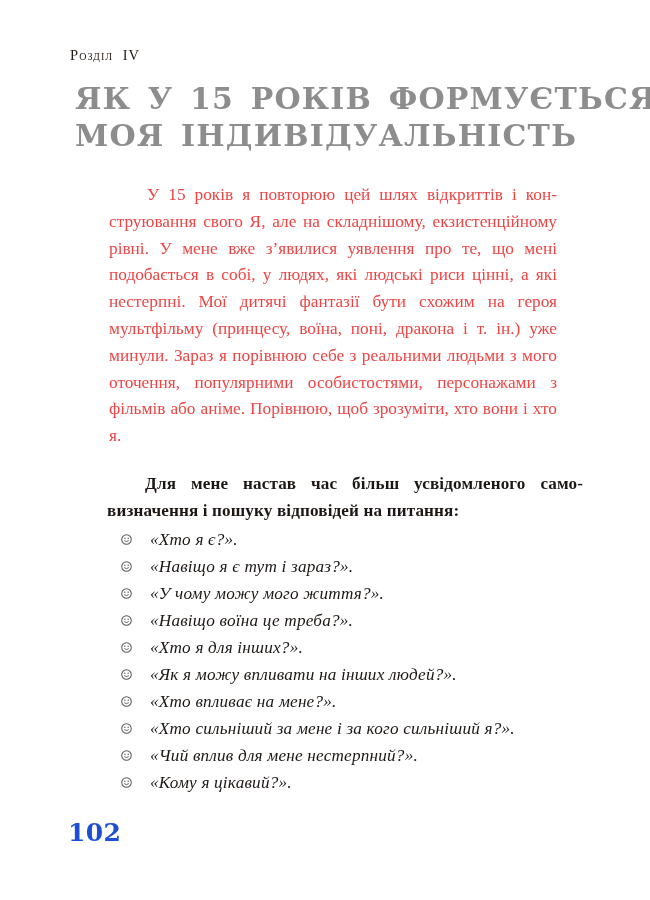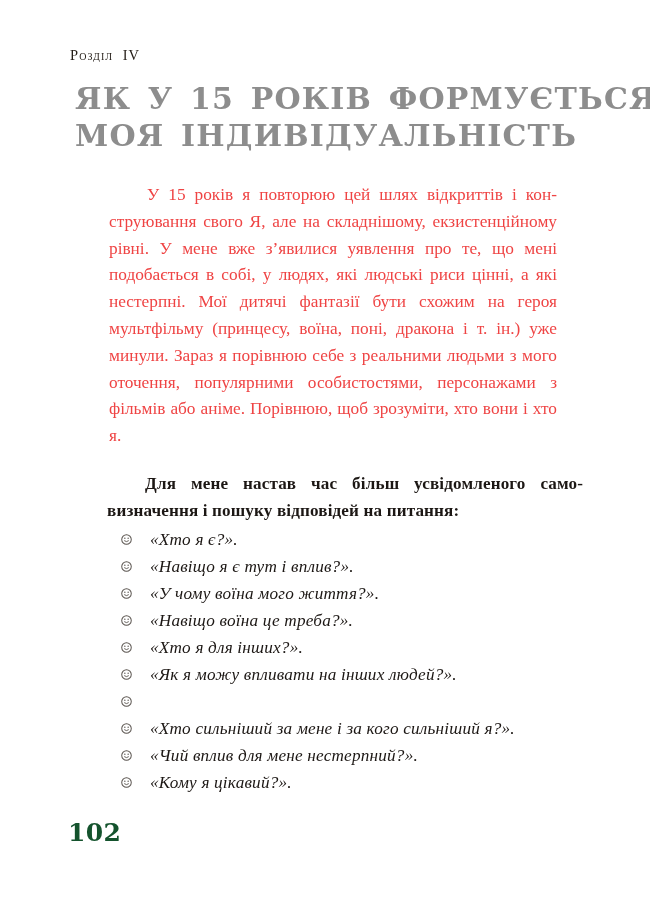--- a/index.html
+++ b/index.html
@@ -123,21 +123,21 @@
   .bullet-smiley svg { display: block; }
 
   
   .folio {
     position: absolute;
     left: 68px;
     top: 818px;
     font-family: "DejaVu Serif", "Liberation Serif", serif;
     font-weight: 700;
     font-size: 25px;
-    color: #14532d;
+    color: #1d4ed8;
     letter-spacing: 0.4px;
   }
 </style>
 </head>
 <body>
 
 <div class="page">
 
   <div class="chapter-label">Розділ  IV</div>
 
@@ -166,32 +166,32 @@
     </li>
     <li>
       <span class="bullet-smiley">
         <svg viewBox="0 0 12 12" width="11" height="11" aria-hidden="true">
           <circle cx="6" cy="6" r="5.2" fill="none" stroke="#5b5550" stroke-width="1.1"></circle>
           <circle cx="4.2" cy="4.6" r="0.75" fill="#5b5550"></circle>
           <circle cx="7.8" cy="4.6" r="0.75" fill="#5b5550"></circle>
           <path d="M3.5 7.2 Q6 9.4 8.5 7.2" fill="none" stroke="#5b5550" stroke-width="1"></path>
         </svg>
       </span>
-      <span>«Навіщо я є тут і вплив?».</span>
-    </li>
-    <li>
-      <span class="bullet-smiley">
-        <svg viewBox="0 0 12 12" width="11" height="11" aria-hidden="true">
-          <circle cx="6" cy="6" r="5.2" fill="none" stroke="#5b5550" stroke-width="1.1"></circle>
-          <circle cx="4.2" cy="4.6" r="0.75" fill="#5b5550"></circle>
-          <circle cx="7.8" cy="4.6" r="0.75" fill="#5b5550"></circle>
-          <path d="M3.5 7.2 Q6 9.4 8.5 7.2" fill="none" stroke="#5b5550" stroke-width="1"></path>
-        </svg>
-      </span>
-      <span>«У чому воїна мого життя?».</span>
+      <span>«Навіщо я є тут і зараз?».</span>
+    </li>
+    <li>
+      <span class="bullet-smiley">
+        <svg viewBox="0 0 12 12" width="11" height="11" aria-hidden="true">
+          <circle cx="6" cy="6" r="5.2" fill="none" stroke="#5b5550" stroke-width="1.1"></circle>
+          <circle cx="4.2" cy="4.6" r="0.75" fill="#5b5550"></circle>
+          <circle cx="7.8" cy="4.6" r="0.75" fill="#5b5550"></circle>
+          <path d="M3.5 7.2 Q6 9.4 8.5 7.2" fill="none" stroke="#5b5550" stroke-width="1"></path>
+        </svg>
+      </span>
+      <span>«У чому можу мого життя?».</span>
     </li>
     <li>
       <span class="bullet-smiley">
         <svg viewBox="0 0 12 12" width="11" height="11" aria-hidden="true">
           <circle cx="6" cy="6" r="5.2" fill="none" stroke="#5b5550" stroke-width="1.1"></circle>
           <circle cx="4.2" cy="4.6" r="0.75" fill="#5b5550"></circle>
           <circle cx="7.8" cy="4.6" r="0.75" fill="#5b5550"></circle>
           <path d="M3.5 7.2 Q6 9.4 8.5 7.2" fill="none" stroke="#5b5550" stroke-width="1"></path>
         </svg>
       </span>
@@ -221,20 +221,21 @@
     </li>
     <li>
       <span class="bullet-smiley">
         <svg viewBox="0 0 12 12" width="11" height="11" aria-hidden="true">
           <circle cx="6" cy="6" r="5.2" fill="none" stroke="#5b5550" stroke-width="1.1"></circle>
           <circle cx="4.2" cy="4.6" r="0.75" fill="#5b5550"></circle>
           <circle cx="7.8" cy="4.6" r="0.75" fill="#5b5550"></circle>
           <path d="M3.5 7.2 Q6 9.4 8.5 7.2" fill="none" stroke="#5b5550" stroke-width="1"></path>
         </svg>
       </span>
+      <span>«Хто впливає на мене?».</span>
     </li>
     <li>
       <span class="bullet-smiley">
         <svg viewBox="0 0 12 12" width="11" height="11" aria-hidden="true">
           <circle cx="6" cy="6" r="5.2" fill="none" stroke="#5b5550" stroke-width="1.1"></circle>
           <circle cx="4.2" cy="4.6" r="0.75" fill="#5b5550"></circle>
           <circle cx="7.8" cy="4.6" r="0.75" fill="#5b5550"></circle>
           <path d="M3.5 7.2 Q6 9.4 8.5 7.2" fill="none" stroke="#5b5550" stroke-width="1"></path>
         </svg>
       </span>

